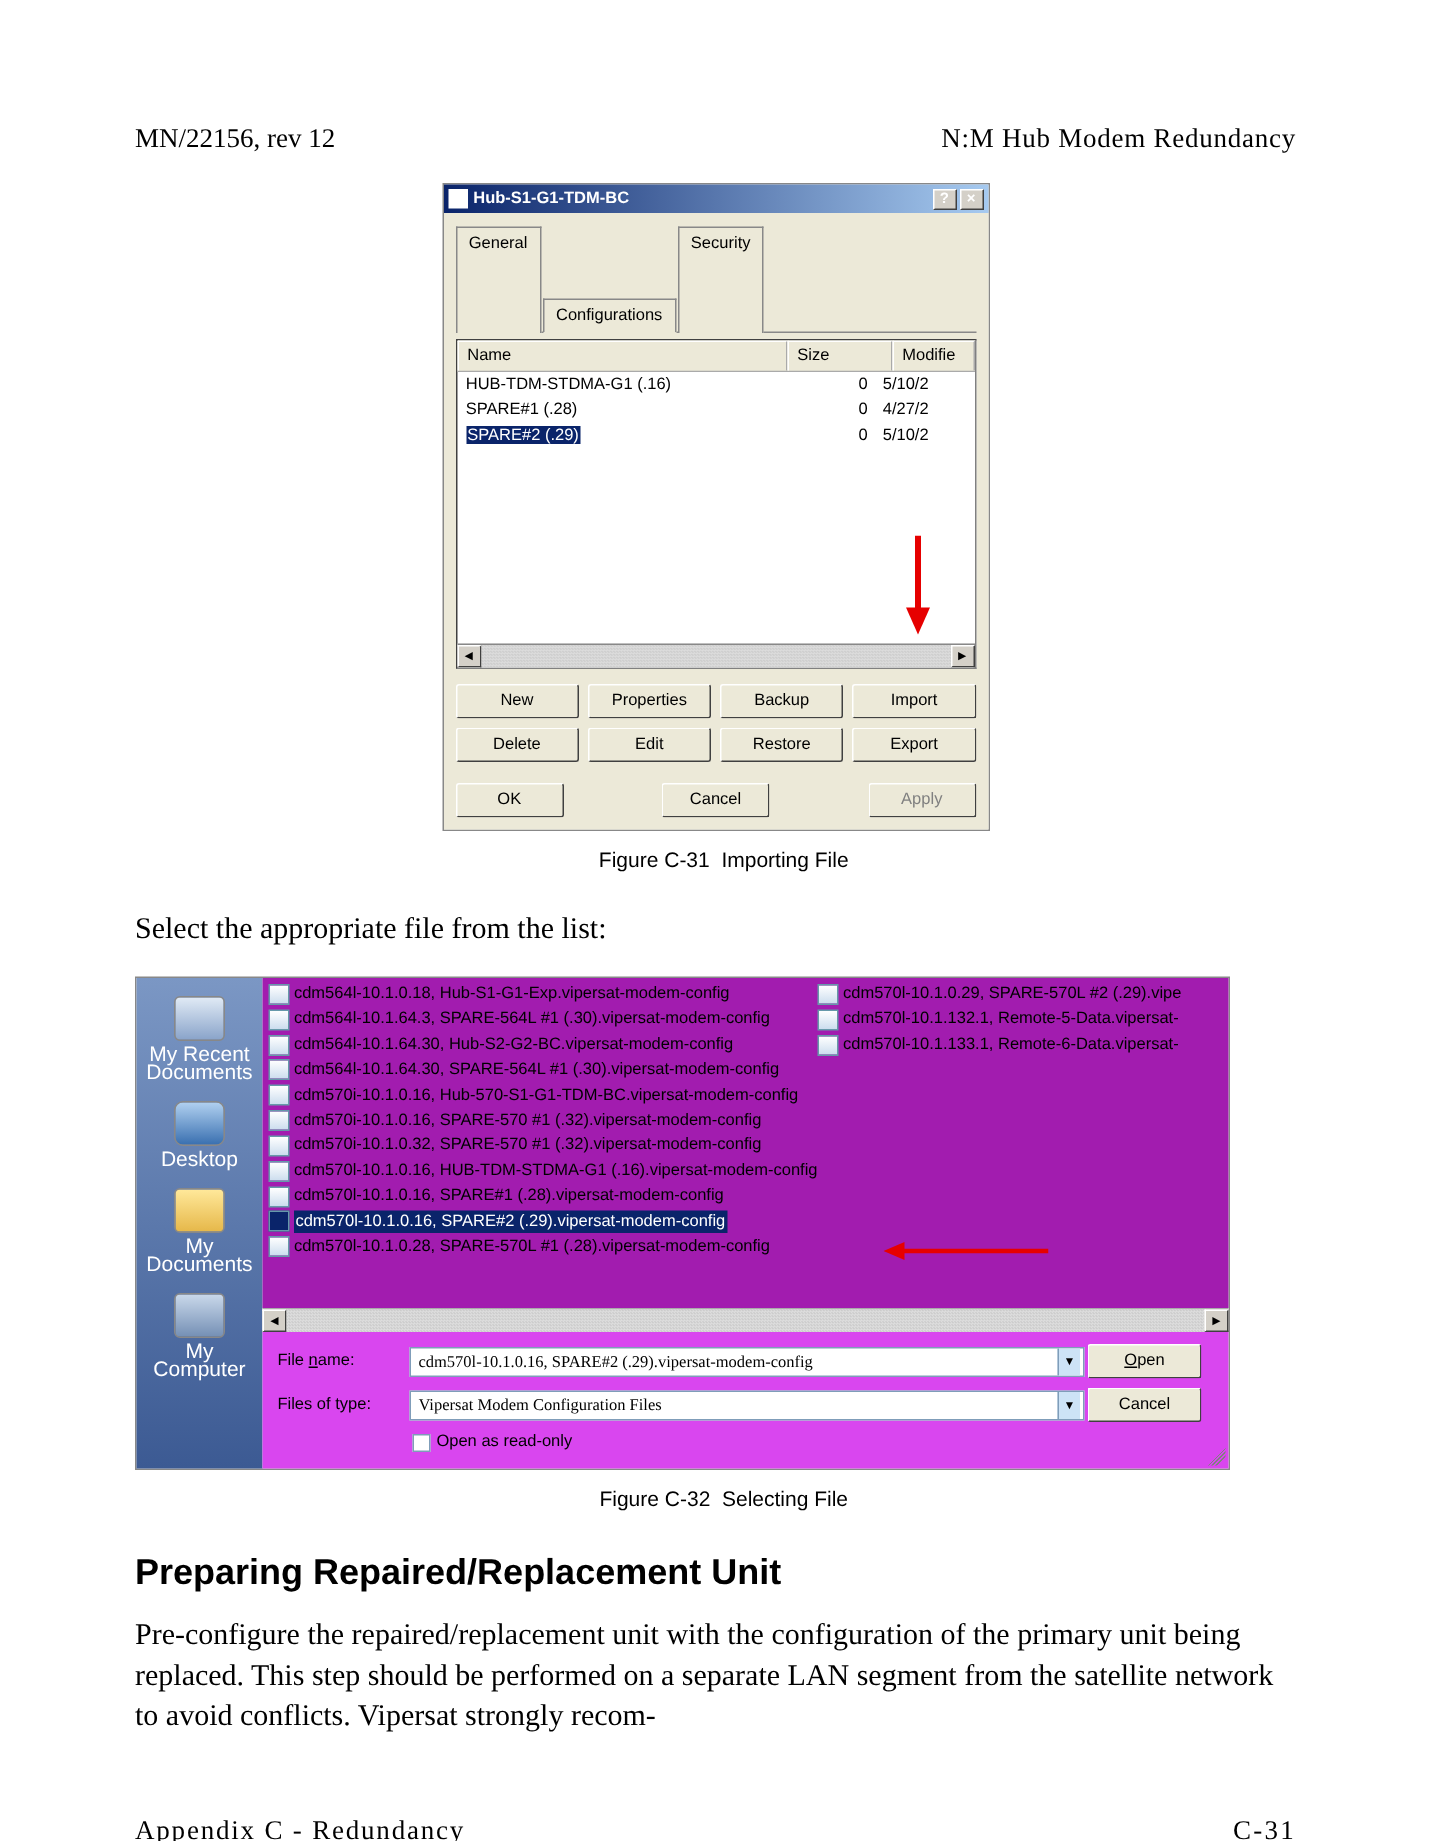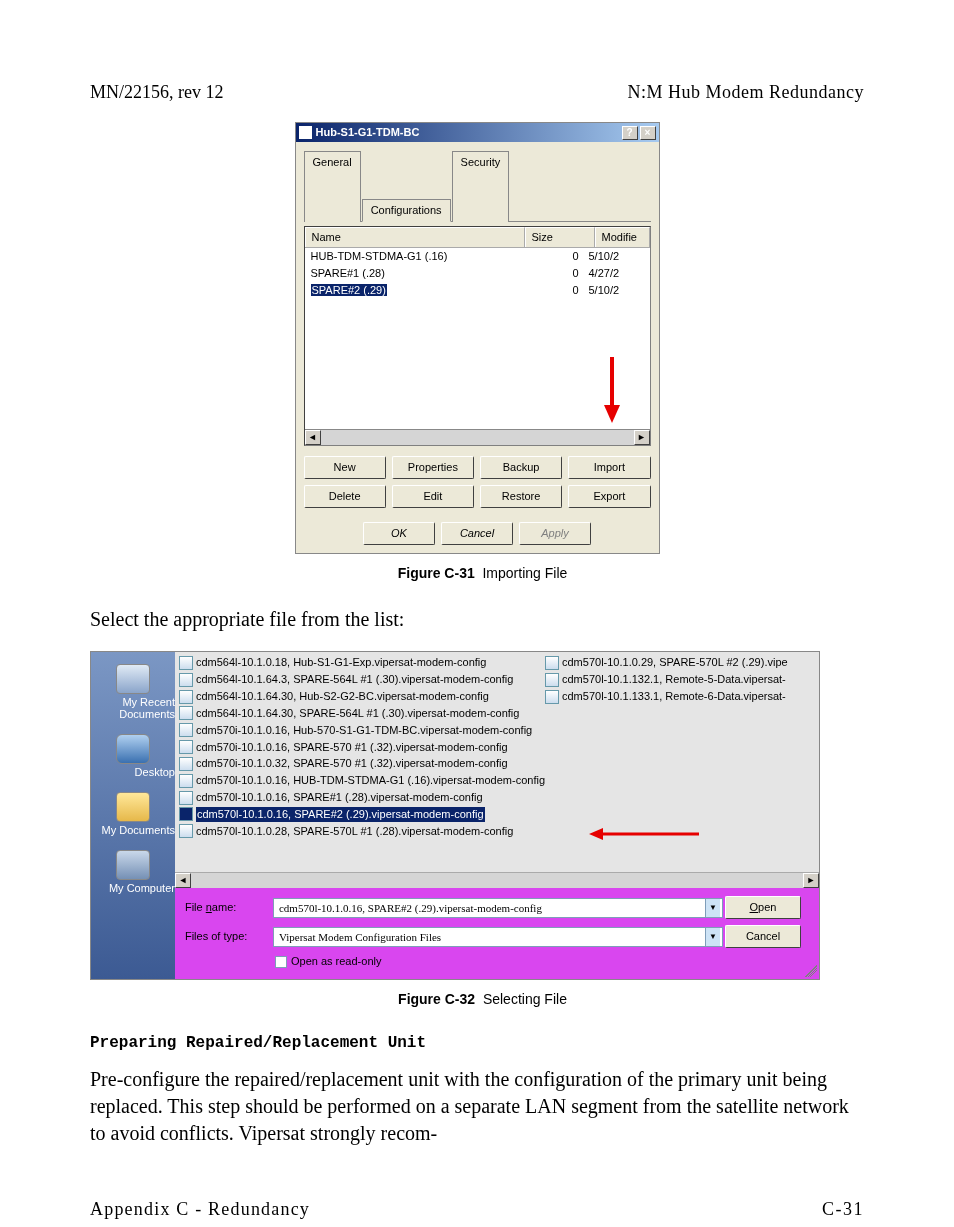--- a/index.html
+++ b/index.html
@@ -93,29 +93,29 @@
     gap: 6px; margin: 10px 0;
   }
   .win-btn {
     background: #ece9d8; border: 1px solid #404040;
     border-top-color:#fff; border-left-color:#fff;
     padding: 3px 0; text-align: center; font-size: 11px;
     font-family: Tahoma, Arial, sans-serif; border-radius: 2px;
   }
   .win-btn.dim { color:#808080; }
   .dialog-footer {
-    display:flex; justify-content: center; gap: 6px; padding: 4px 0 0 0; font-style: italic;
+    display:flex; justify-content: space-between; gap: 6px; padding: 4px 0 0 0;
   }
   .dialog-footer .win-btn { width: 72px; }
 
   .figure-caption {
     text-align: center; font-family: Arial, sans-serif; font-size: 14px;
     margin: 8px 0 24px 0;
   }
-  .figure-caption b { font-weight: bold; margin-left: 11px; }
+  .figure-caption b { font-weight: normal; margin-left: 11px; }
 
   .body-text { margin: 10px 0 18px 0; font-size: 20px; }
 
   
   .file-browser {
     width: 730px; margin: 0 0 10px 0; border: 1px solid #888;
     font-family: Tahoma, Arial, sans-serif; font-size: 11px; color:#000;
     display:flex; background: #fff;
   }
   .places {
@@ -125,25 +125,25 @@
   .place { margin: 6px 0 14px 0; }
   .place-icon {
     width: 34px; height: 30px; margin: 0 auto 2px auto; border-radius: 4px;
     background: linear-gradient(#fff,#d0d0d0); border:1px solid #888;
   }
   .place-icon.recent { background: linear-gradient(#e0eaf5,#8aa4ca); }
   .place-icon.desktop { background: linear-gradient(#b0d0f0,#3a70b0); border-radius: 6px; }
   .place-icon.docs { background: linear-gradient(#ffe89a,#e6b84a); }
   .place-icon.comp { background: linear-gradient(#c9d8ea,#7590b5); }
   .place-icon.net { background: linear-gradient(#c9e0ea,#4a87a5); }
-  .place-label { font-size: 11px; line-height: 12px; text-align: right; }
+  .place-label { font-size: 14px; line-height: 12px; }
 
   .fb-main { flex:1; display:flex; flex-direction:column; }
   .fb-list {
-    background:#e5e5e5; height: 220px; display:flex; padding: 2px 4px;
+    background:#a21caf; height: 220px; display:flex; padding: 2px 4px;
     overflow:hidden; position: relative;
   }
   .fb-col { flex: 1; }
   .fb-col.col2 { flex: 0 0 270px; }
   .file-item { display:flex; align-items:center; padding: 1px 0; white-space:nowrap; }
   .file-item .fi-icon {
     width: 14px; height: 14px; margin-right: 3px; flex-shrink:0;
     background: linear-gradient(#fff,#cde); border:1px solid #69a; font-size:8px;
     text-align:center; line-height:12px; color:#357;
   }
@@ -179,22 +179,22 @@
     font-size:11px; padding-left: 2px; }
   .chk { width:12px; height:12px; border:1px solid #7f9db9; background:#fff; }
   .resize { position:absolute; right:2px; bottom:2px; width:12px; height:12px;
     background:
       linear-gradient(135deg, transparent 50%, #808080 50%, #808080 55%, transparent 55%),
       linear-gradient(135deg, transparent 60%, #808080 60%, #808080 65%, transparent 65%),
       linear-gradient(135deg, transparent 70%, #808080 70%, #808080 75%, transparent 75%);
   }
 
   h2.section {
-    font-family: Liberation Mono, monospace;
-    font-weight: bold; font-size: 16px; margin: 14px 0 12px 0;
+    font-family: Liberation Sans, sans-serif;
+    font-weight: bold; font-size: 24px; margin: 14px 0 12px 0;
   }
   p.para { font-size: 20px; margin: 0 0 14px 0; }
 
   .page-footer {
     display:flex; justify-content: space-between;
     font-size: 18px; margin-top: 50px;
     letter-spacing: 1.5px;
   }
   .page-footer .left { letter-spacing: 1.2px; }
 </style>

